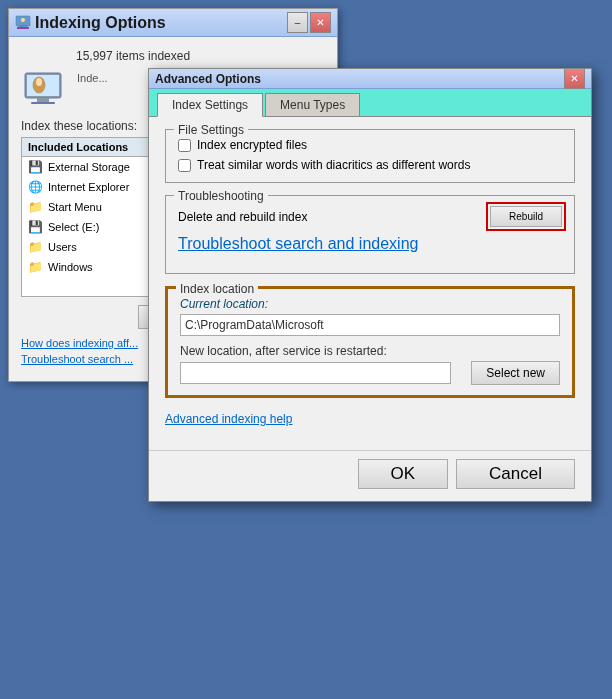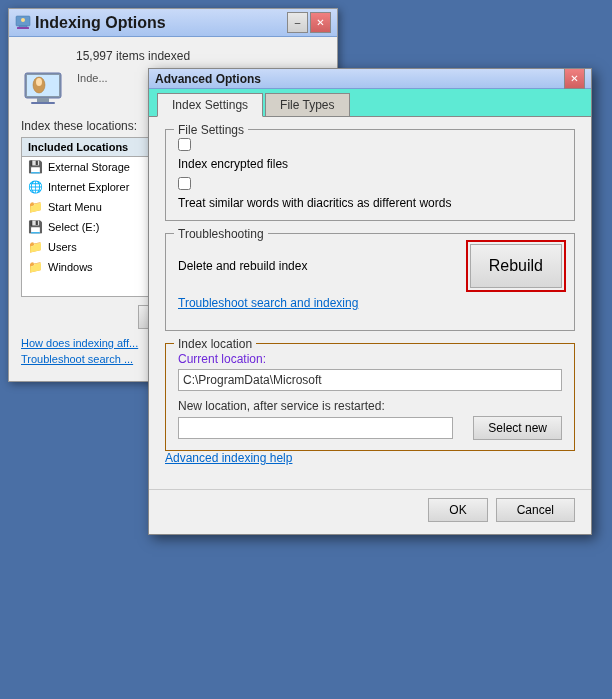--- a/index.html
+++ b/index.html
@@ -235,72 +235,72 @@
       top: -7px;
       left: 8px;
       background: #f0f0f0;
       padding: 0 4px;
       font-size: 12px;
       color: #333;
     }
 
     .checkbox-row {
       display: flex;
-      align-items: flex-start;
+      align-items: flex-end;
       gap: 6px;
       margin-bottom: 6px;
       font-size: 12px;
-      flex-direction: column;
     }
 
     .checkbox-row:last-child { margin-bottom: 0; }
 
     input[type="checkbox"] {
       width: 13px;
       height: 13px;
       cursor: pointer;
     }
 
     .troubleshoot-row {
       display: flex;
       align-items: center;
       justify-content: space-between;
       padding: 2px 0 8px 0;
     }
 
     .rebuild-btn {
-      padding: 12px 18px;
+      padding: 4px 18px;
       background: linear-gradient(to bottom, #f0f0f0, #d8d8d8);
       border: 1px solid #aaa;
       cursor: pointer;
-      font-size: 16px;
+      font-size: 10px;
       outline: 2px solid #cc0000;
       outline-offset: 2px;
     }
 
     .troubleshoot-link {
       color: #0066cc;
       text-decoration: underline;
       cursor: pointer;
-      font-size: 12px;
+      font-size: 16px;
       display: block;
       margin-bottom: 10px;
     }
 
     .index-location-group {
-      border: 1px solid #a16207;
+      border: 3px solid #a16207;
       padding: 8px 12px 10px 12px;
-      margin-bottom: 0;
+      margin-bottom: 14px;
       position: relative;
     }
 
     .location-field-label {
       font-size: 12px;
-      color: #6d28d9;
+      color: #0c4a6e;
       margin-bottom: 3px;
+      font-style: italic;
     }
 
     .location-input {
       width: 100%;
       padding: 3px 4px;
       font-size: 12px;
       border: 1px solid #aaa;
       background: white;
       margin-bottom: 8px;
       color: #333;
@@ -346,25 +346,25 @@
 
     .adv-footer {
       display: flex;
       justify-content: flex-end;
       gap: 8px;
       padding: 8px 16px 12px 16px;
       border-top: 1px solid #ccc;
     }
 
     .ok-btn, .cancel-btn {
-      padding: 4px 20px;
+      padding: 4px 32px;
       background: linear-gradient(to bottom, #f0f0f0, #d8d8d8);
       border: 1px solid #aaa;
       cursor: pointer;
-      font-size: 12px;
+      font-size: 17px;
     }
   </style>
 </head>
 <body>
 
 <div class="indexing-window">
   <div class="window-titlebar">
     <div class="window-title-left">
       <svg class="window-title-icon" viewBox="0 0 16 16">
         <rect x="1" y="1" width="14" height="10" rx="1" fill="#6699cc" stroke="#4477aa" stroke-width="0.5"></rect>
@@ -439,21 +439,21 @@
 <div class="advanced-dialog">
   <div class="adv-titlebar">
     <span class="adv-title-text">Advanced Options</span>
     <div class="window-controls">
       <button class="win-btn close">✕</button>
     </div>
   </div>
 
   <div class="tabs-row">
     <div class="tab active">Index Settings</div>
-    <div class="tab">File Types</div>
+    <div class="tab">Menu Types</div>
   </div>
 
   <div class="adv-content">
 
     <div class="group-box">
       <span class="group-label">File Settings</span>
       <div class="checkbox-row">
         <input type="checkbox" style="">
         <label>Index encrypted files</label>
       </div>

